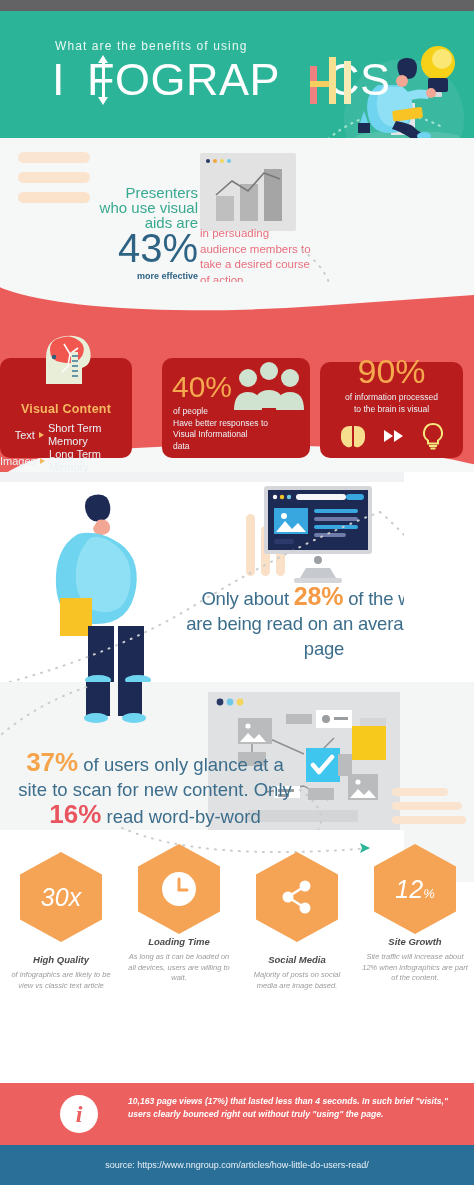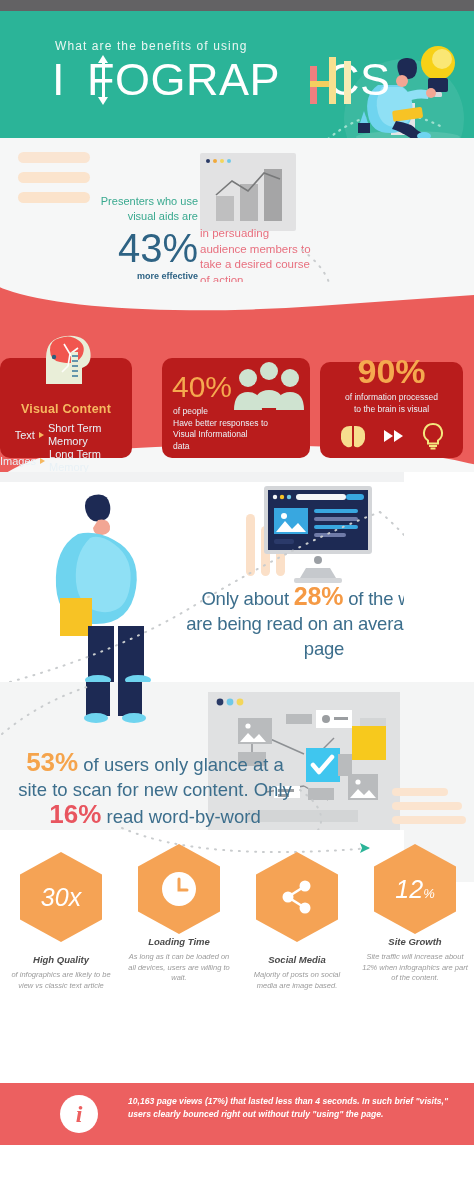--- a/index.html
+++ b/index.html
@@ -101,23 +101,23 @@
     overflow: hidden;
   }
   .peach-bars { position: absolute; left: 18px; top: 14px; }
   .peach-bar {
     width: 72px; height: 11px; border-radius: 6px;
     background: #fae5d2; margin-bottom: 9px;
   }
   .peach-bar.b2 { background: #fbe4cd; }
   .peach-bar.b3 { background: #fbe3cb; }
   .s43-lead {
-    position: absolute; left: 96px; top: 56px;
+    position: absolute; left: 96px; top: 47px;
     width: 102px; text-align: right;
-    font-size: 11px; line-height: 15px;
+    font-size: 15px; line-height: 15px;
     color: #39a98f;
   }
   .s43-big {
     position: absolute; left: 100px; top: 90px;
     width: 98px; text-align: right;
     font-size: 40px; font-weight: 400; color: #2e6384;
     line-height: 1;
   }
   .s43-sub {
     position: absolute; left: 96px; top: 133px;
@@ -204,21 +204,21 @@
   }
   .c2-body {
     position: absolute; left: 11px; top: 48px; width: 120px;
     font-size: 8.5px; line-height: 11.5px; color: #eaf2f7;
   }
   .people-icon { position: absolute; right: 4px; top: 2px; width: 74px; height: 50px; }
 
   .c3-big {
     position: absolute; left: 0; right: 0; top: -8px;
     text-align: center; font-size: 34px; color: #f5a94f;
-    font-weight: 700; line-height: 1;
+    font-weight: 400; line-height: 1;
   }
   .c3-body {
     position: absolute; left: 6px; right: 6px; top: 30px;
     text-align: center; font-size: 8.5px; line-height: 11.5px;
     color: #eaf2f7;
   }
   .c3-icons {
     position: absolute; left: 0; right: 0; bottom: 8px;
     display: flex; align-items: center; justify-content: center; gap: 16px;
   }
@@ -581,21 +581,21 @@
       </svg>
     </div>
 
     <div style="position:absolute;right:8px;top:106px">
       <div style="width:56px;height:8px;border-radius:5px;background:#fbe4cf;margin-bottom:6px"></div>
       <div style="width:70px;height:8px;border-radius:5px;background:#fbe4cf;margin-bottom:6px"></div>
       <div style="width:74px;height:8px;border-radius:5px;background:#fbe4cf"></div>
     </div>
 
     <div class="s79-text">
-      <span class="n79">53%</span><span> of users only glance at a site to scan for new content.  Only </span><span class="n16">16%</span><span> read word-by-word</span>
+      <span class="n79">37%</span><span> of users only glance at a site to scan for new content.  Only </span><span class="n16">16%</span><span> read word-by-word</span>
     </div>
 
     <svg class="dotpath" style="left:0;top:0;width:474px;height:200px" viewBox="0 0 474 200">
       <path d="M2 52 Q 40 20 90 4" fill="none" stroke="#c9ccce" stroke-width="2" stroke-linecap="round" stroke-dasharray="1 7"></path>
       <path d="M300 108 Q 360 150 250 188 Q 160 200 140 196" fill="none" stroke="#c9ccce" stroke-width="2" stroke-linecap="round" stroke-dasharray="1 7"></path>
     </svg>
   </div>
 
   <div class="sec-hex">
 
@@ -644,14 +644,17 @@
       <div class="hex-title">Site Growth</div>
       <div class="hex-desc">Site traffic will increase about 12% when infographics are part of the content.</div>
     </div>
   </div>
 
   <div class="callout">
     <div class="info-circle">i</div>
     <div class="callout-text">10,163 page views (17%) that lasted less than 4 seconds. In such brief "visits," users clearly bounced right out without truly "using" the page.</div>
   </div>
 
+  <div class="sourcebar">
+    <span>source: https://www.nngroup.com/articles/how-little-do-users-read/</span>
+  </div>
 
 </div>
 
 </body></html>

